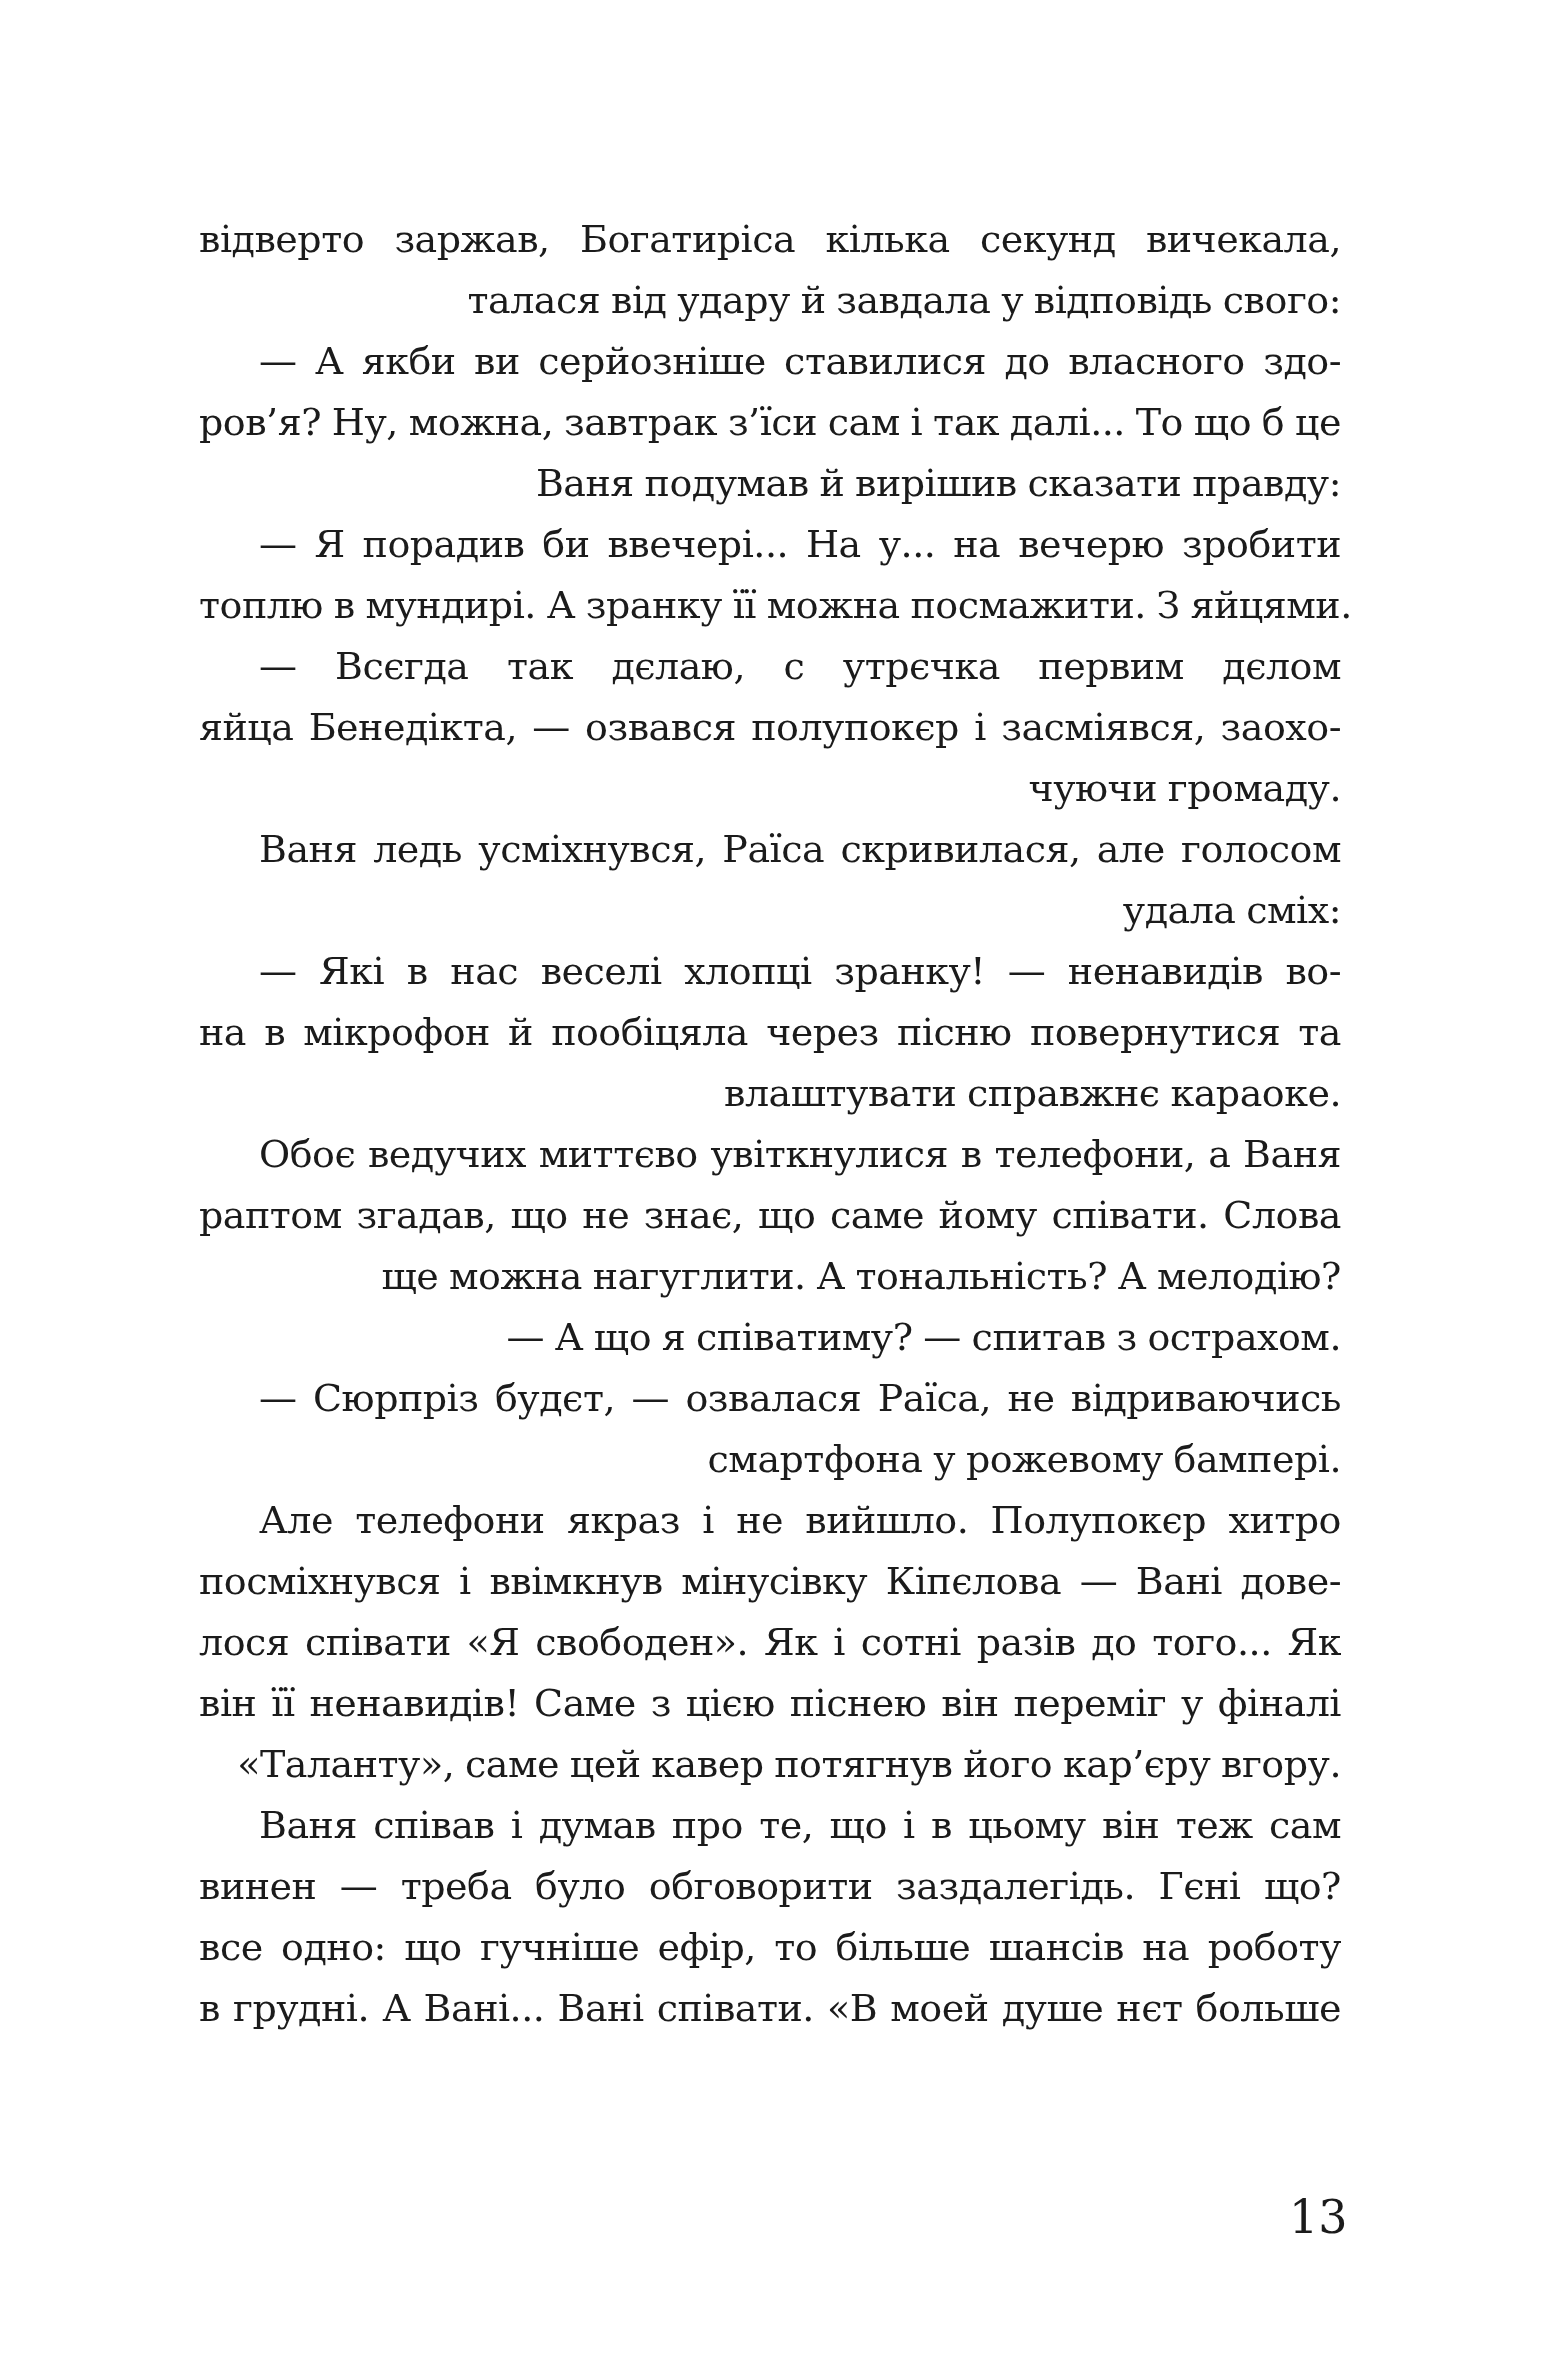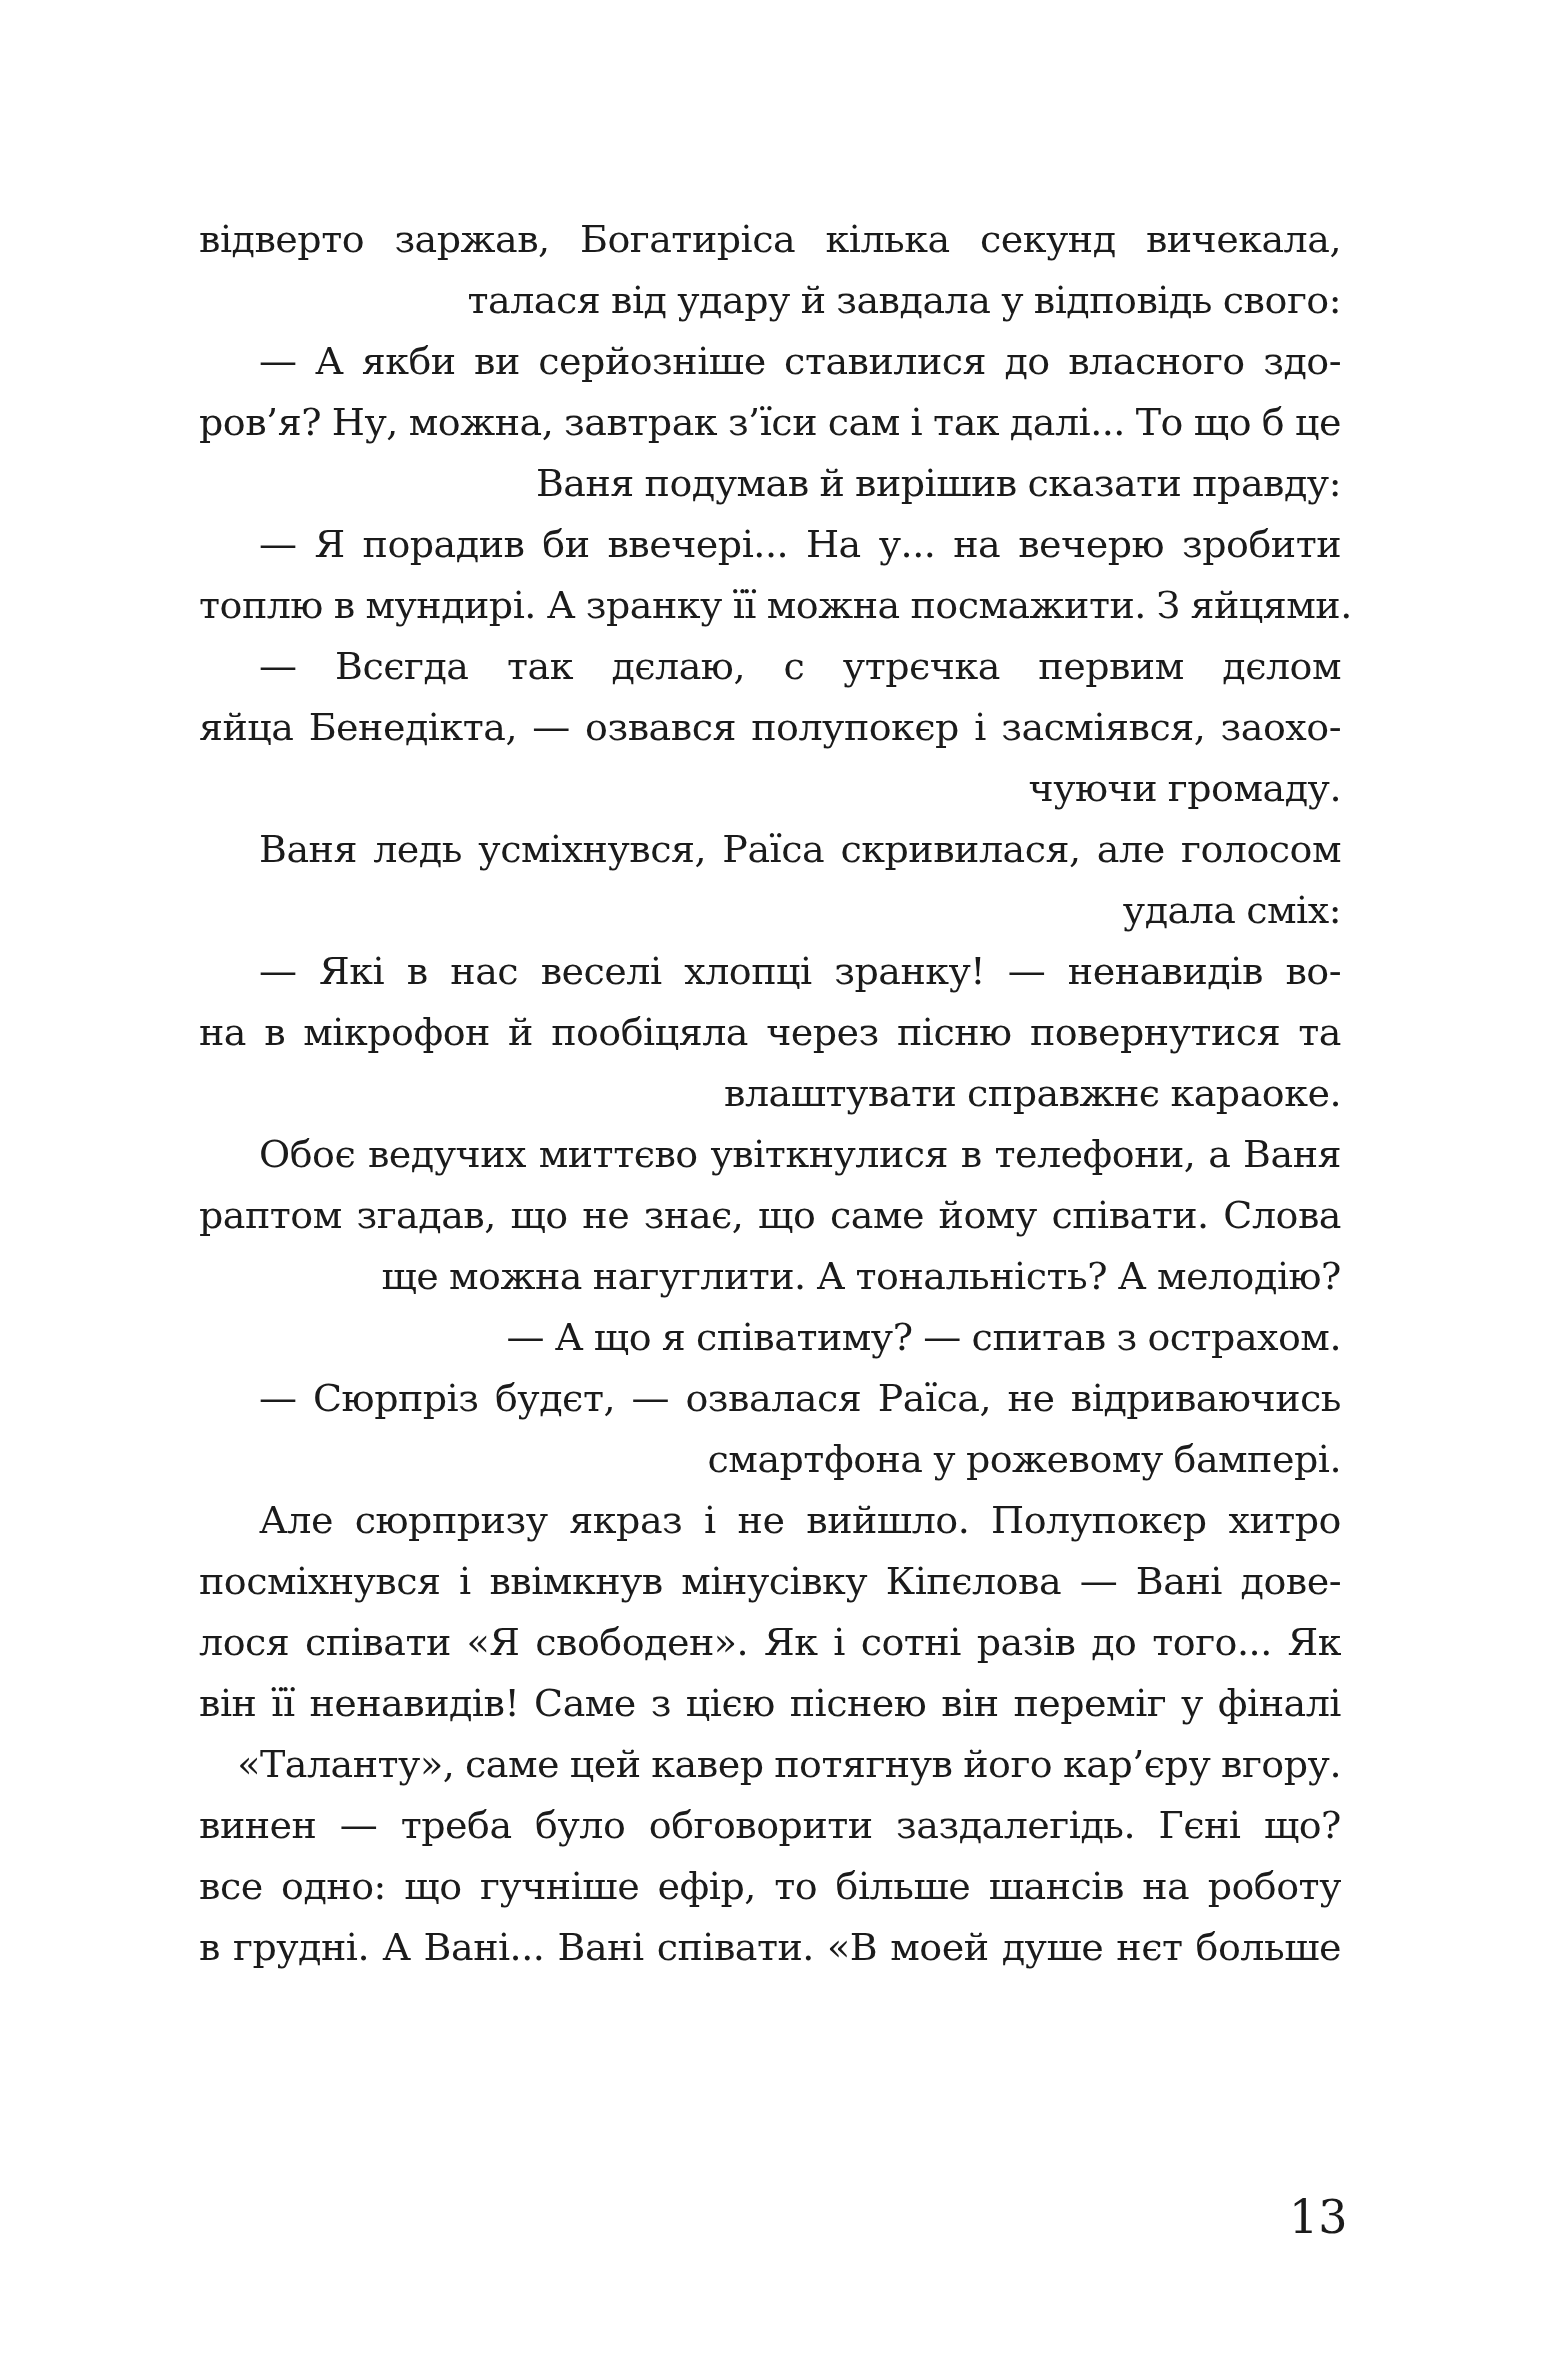--- a/index.html
+++ b/index.html
@@ -82,25 +82,26 @@
     <span class="line left">удала сміх:</span>
     <span class="line justify indent">— Які в нас веселі хлопці зранку! — ненавидів во-</span>
     <span class="line justify">на в мікрофон й пообіцяла через пісню повернутися та</span>
     <span class="line left">влаштувати справжнє караоке.</span>
     <span class="line justify indent">Обоє ведучих миттєво увіткнулися в телефони, а Ваня</span>
     <span class="line justify">раптом згадав, що не знає, що саме йому співати. Слова</span>
     <span class="line left">ще можна нагуглити. А тональність? А мелодію?</span>
     <span class="line left indent">— А що я співатиму? — спитав з острахом.</span>
     <span class="line justify indent">— Сюрпріз будєт, — озвалася Раїса, не відриваючись від</span>
     <span class="line left">смартфона у рожевому бампері.</span>
-    <span class="line justify indent">Але сюрпризу якраз і не вийшло. Полупокєр хитро</span>
+    <span class="line justify indent">Але телефони якраз і не вийшло. Полупокєр хитро</span>
     <span class="line justify">посміхнувся і ввімкнув мінусівку Кіпєлова — Вані дове-</span>
     <span class="line justify">лося співати «Я свободен». Як і сотні разів до того... Як же</span>
     <span class="line justify">він її ненавидів! Саме з цією піснею він переміг у фіналі</span>
     <span class="line left">«Таланту», саме цей кавер потягнув його кар’єру вгору.</span>
+    <span class="line justify indent">Ваня співав і думав про те, що і в цьому він теж сам</span>
     <span class="line justify">винен — треба було обговорити заздалегідь. Гєні що? Гєні</span>
     <span class="line justify">все одно: що гучніше ефір, то більше шансів на роботу</span>
     <span class="line justify">в грудні. А Вані... Вані співати. «В моей душе нєт больше</span>
   </div>
 
   <div class="page-number">13</div>
 </div>
 
 
 </body></html>

